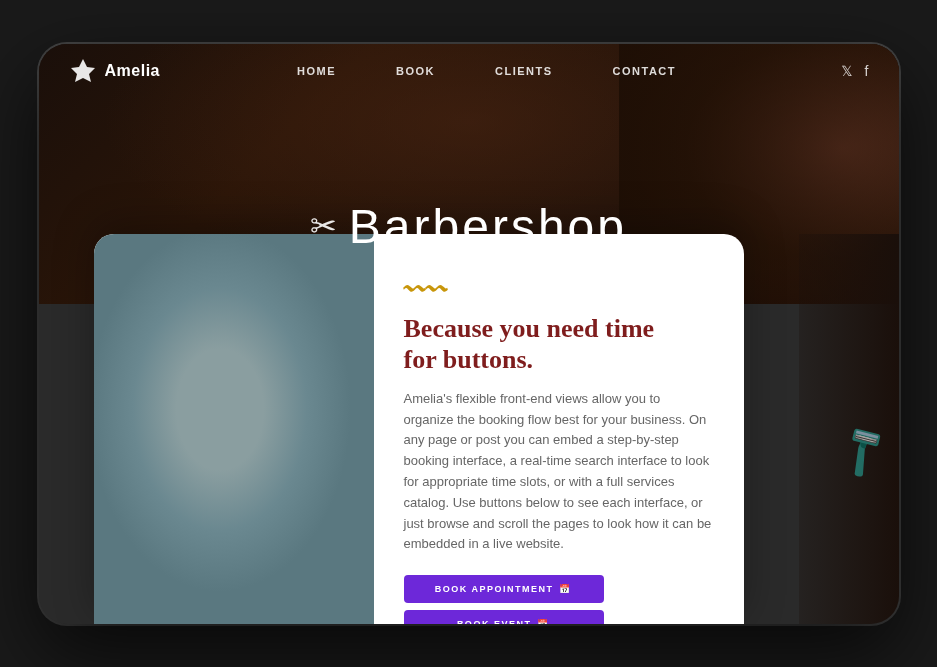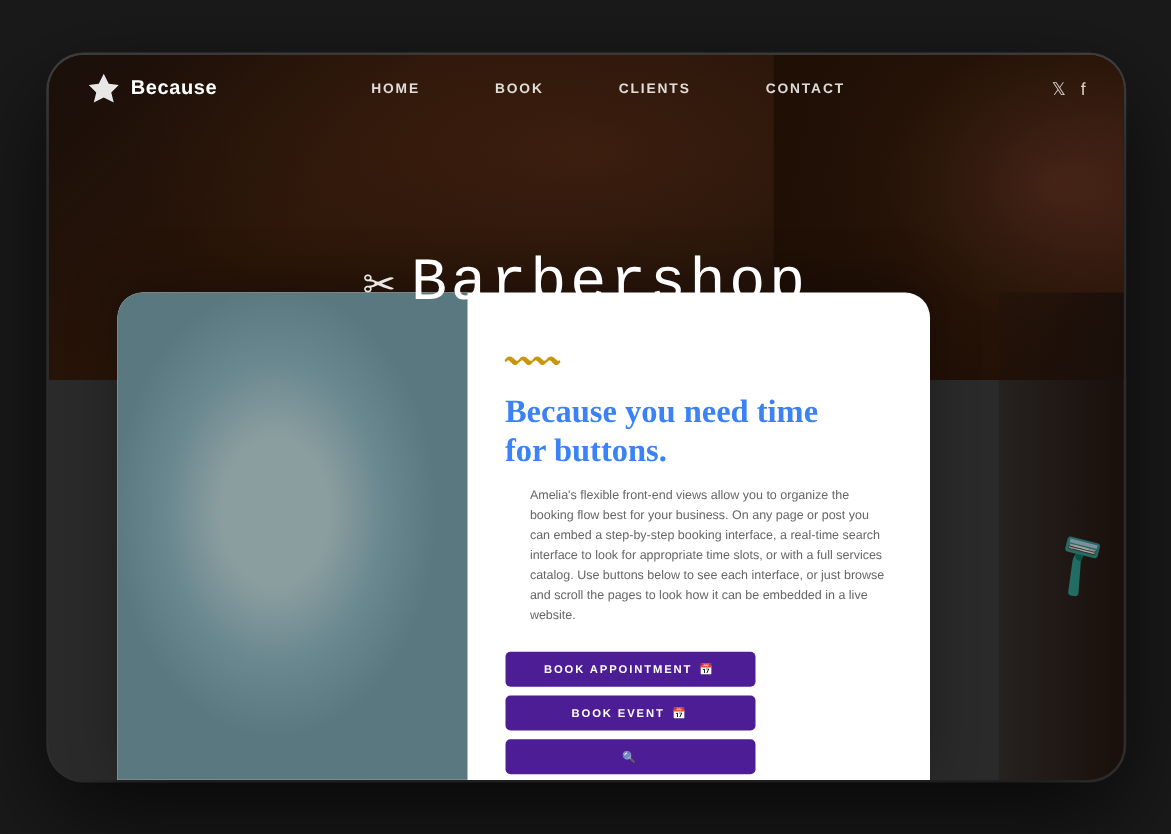--- a/index.html
+++ b/index.html
@@ -140,21 +140,21 @@
       display: flex;
       align-items: center;
       justify-content: center;
     }
 
     .barbershop-title-text {
       font-size: 48px;
       font-weight: 300;
       color: #ffffff;
       letter-spacing: 3px;
-      font-family: Liberation Mono, monospace;
+      font-family: Liberation Sans, sans-serif;
     }
 
     
     .card-overlay {
       position: absolute;
       bottom: 0;
       left: 55px;
       width: 650px;
       height: 390px;
       background: #ffffff;
@@ -196,42 +196,41 @@
 
     .card-ornament {
       color: #c8960a;
       font-size: 22px;
       margin-bottom: 12px;
     }
 
     .card-heading {
       font-size: 26px;
       font-weight: 700;
-      color: #3b82f6;
+      color: #7f1d1d;
       line-height: 1.2;
       margin-bottom: 14px;
       font-family: Georgia, serif;
     }
 
     .card-description {
-      font-size: 10px;
+      font-size: 13px;
       color: #666;
       line-height: 1.6;
       margin-bottom: 20px;
-      margin-left: 20px;
     }
 
     .cta-buttons {
       display: flex;
       flex-direction: column;
       gap: 7px;
     }
 
     .cta-btn {
-      background: #4c1d95;
+      background: #6d28d9;
       color: #ffffff;
       border: none;
       padding: 9px 18px;
       border-radius: 4px;
       font-size: 9px;
       font-weight: 700;
       letter-spacing: 1.5px;
       text-transform: uppercase;
       cursor: pointer;
       display: flex;
@@ -270,21 +269,21 @@
   <div class="barbershop-section">
     <div class="barbershop-bg-image"></div>
 
     <div class="barber-photo-right"></div>
 
     <nav class="navbar">
       <div class="logo-area">
         <svg class="logo-icon" viewBox="0 0 28 28" fill="none">
           <polygon points="14,2 18,10 26,11 20,17 22,25 14,21 6,25 8,17 2,11 10,10" fill="white" opacity="0.9"></polygon>
         </svg>
-        <span class="logo-text">Because</span>
+        <span class="logo-text">Amelia</span>
       </div>
 
       <div class="nav-links">
         <span class="nav-link">HOME</span>
         <span class="nav-link">BOOK</span>
         <span class="nav-link">CLIENTS</span>
         <span class="nav-link">CONTACT</span>
       </div>
 
       <div class="social-icons">

